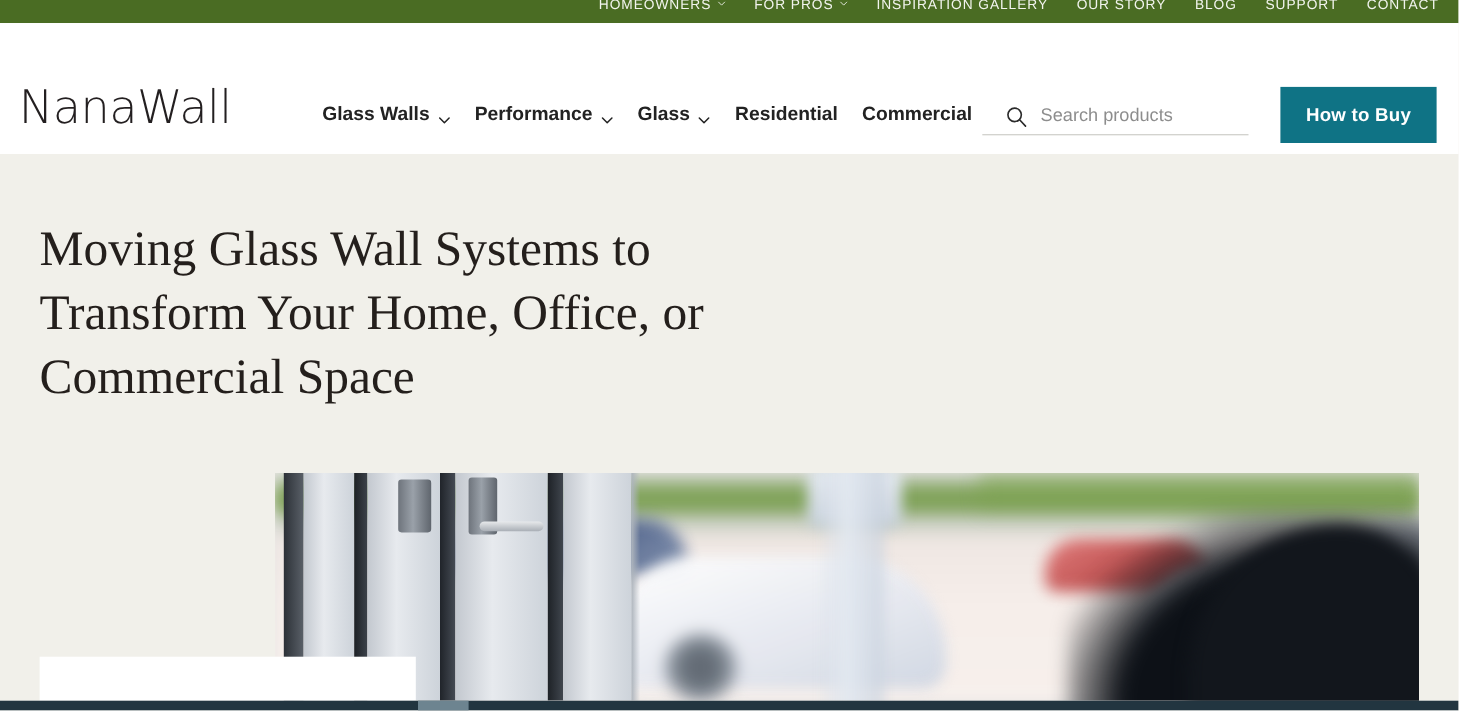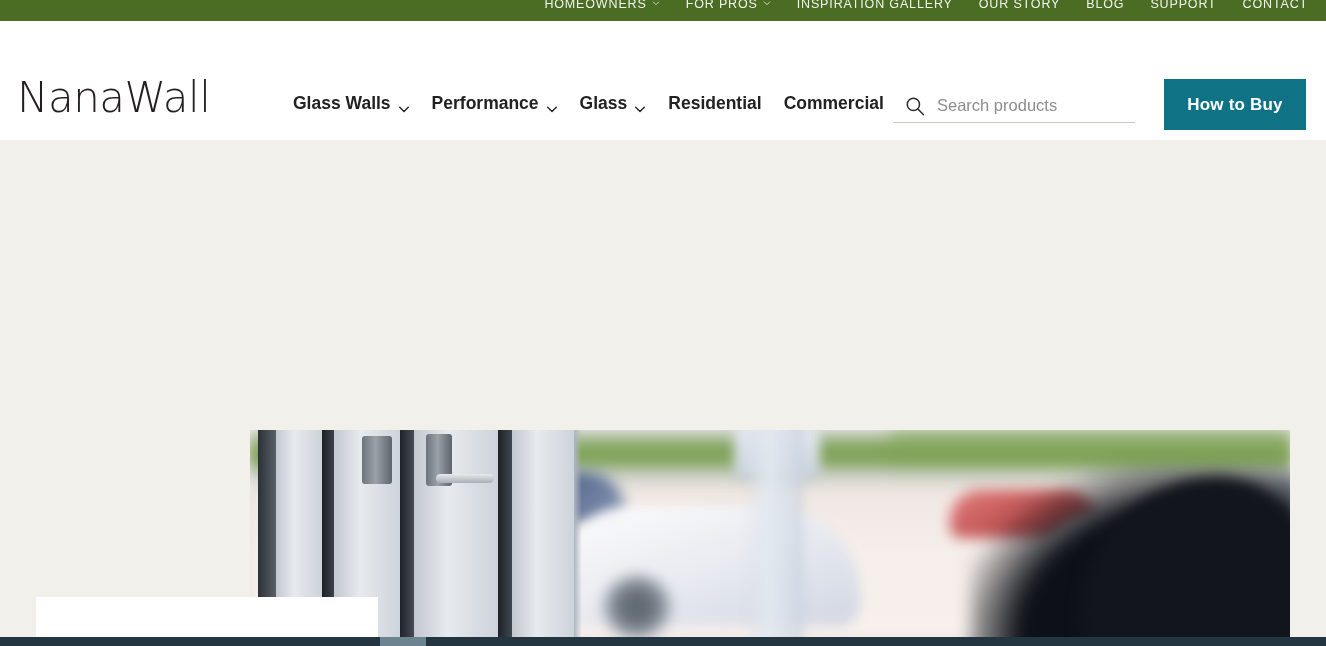--- a/index.html
+++ b/index.html
@@ -46,21 +46,21 @@
   .nav-item{
     display:flex; align-items:center; gap:7px;
     font-size:17.5px; color:#222222; font-weight:600; cursor:pointer;
     white-space:nowrap;
   }
   .nav-item .chev{ display:block; width:12px; height:12px; position:relative; top:1px; }
 
   .search-wrap{
     position:absolute; left:893px; top:68px; width:242px; height:34px;
     border-bottom:1px solid #c9c9c4;
-    display:flex; align-items:center; gap:12px;
+    display:flex; align-items:center; gap:12px;justify-content:center;
   }
   .search-icon{ width:20px; height:20px; flex:none; margin-left:12px; }
   .search-input{
     border:none; outline:none; background:transparent;
     font-family:"Liberation Sans", sans-serif;
     font-size:16.5px; color:#3a3a3a; width:180px; padding:0;
   }
   .search-input::placeholder{ color:#8d8d8d; opacity:1; }
 
   .cta-button{
@@ -318,20 +318,21 @@
     </span>
     <input class="search-input" type="text" placeholder="Search products" style="">
   </div>
 
   <button class="cta-button">How to Buy</button>
 
 </header>
 
 <section class="hero">
 
+  <h1 class="hero-title">Moving Glass Wall Systems to Transform Your Home, Office, or Commercial Space</h1>
 
   <div class="hero-photo">
     <div class="photo-inner">
       <div class="bg-sky"></div>
       <div class="bg-grass"></div>
       <div class="bg-grass2"></div>
 
       <div class="car-blue"></div>
       <div class="car-white1">
         <div class="wheel"></div>

